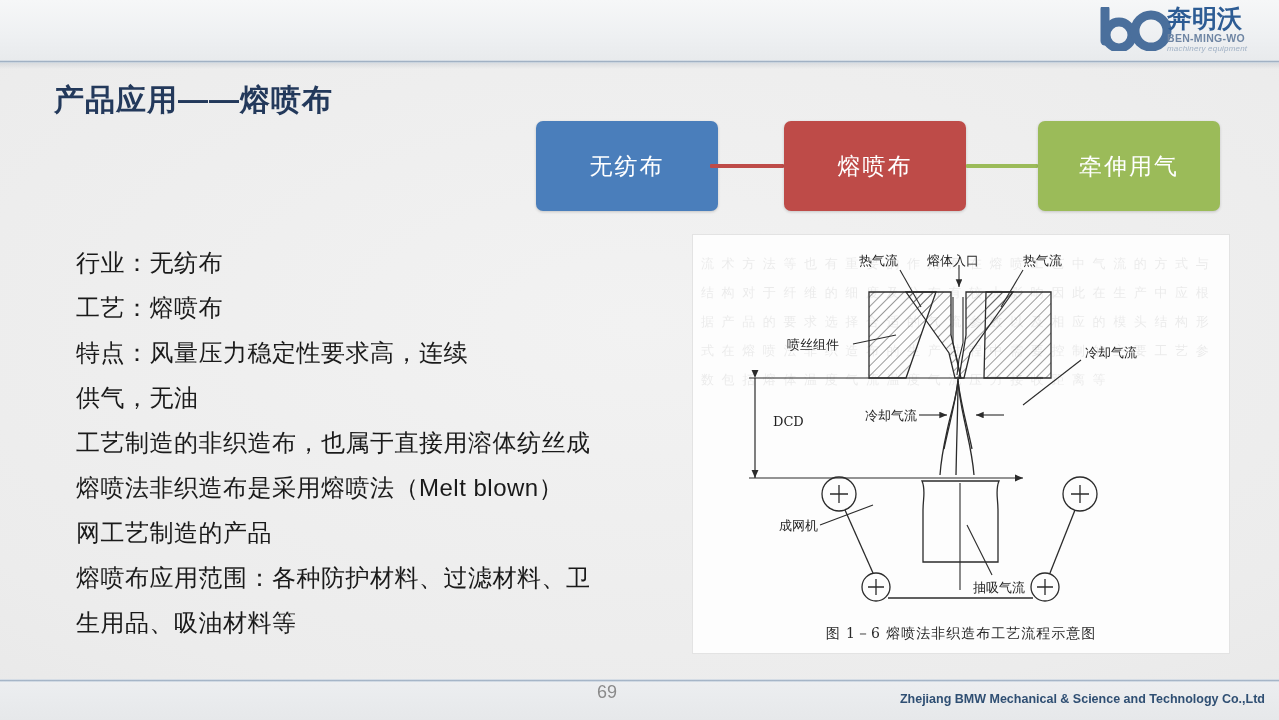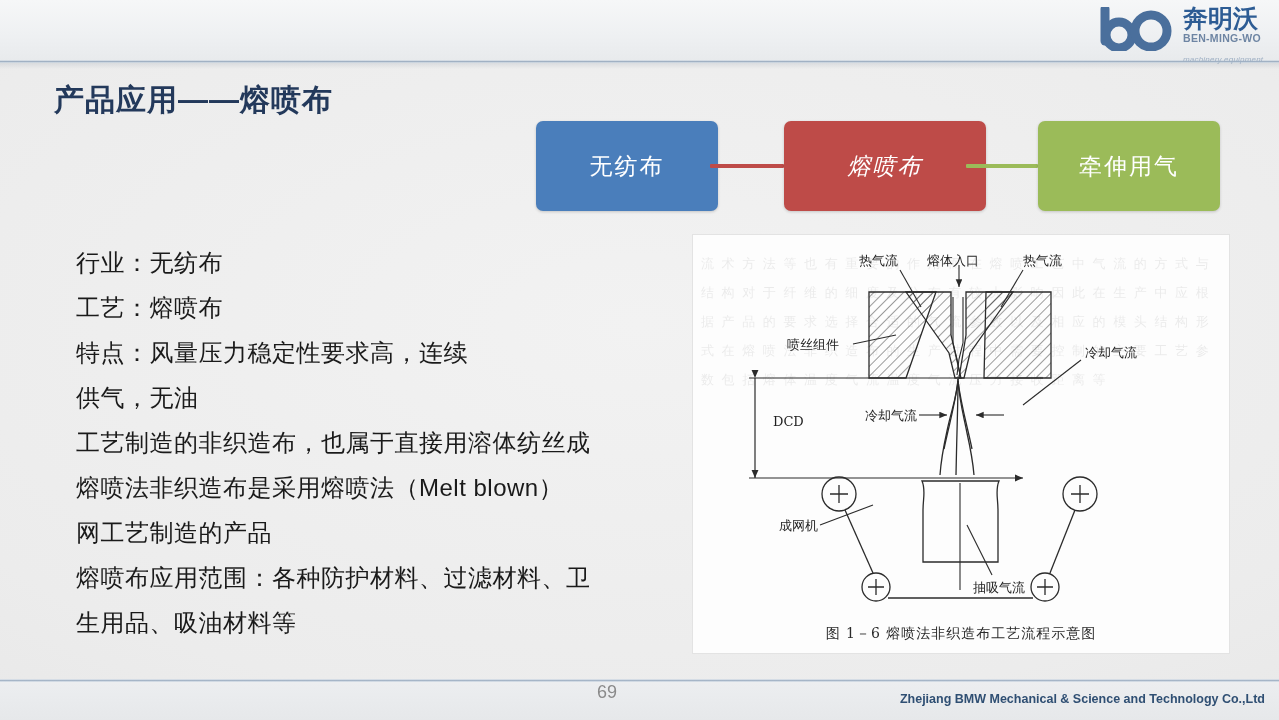--- a/index.html
+++ b/index.html
@@ -44,21 +44,21 @@
     right: 8px; top: 3px;
     width: 172px; height: 54px;
   }
   .logo-mark {
     position: absolute;
     left: 0; top: 4px;
     width: 74px; height: 44px;
   }
   .logo-text {
     position: absolute;
-    left: 84px; top: 0px;
+    left: 68px; top: 0px;
     width: 96px; height: 54px;
   }
   .logo-cn {
     position: absolute;
     left: 0; top: 1px;
     font-size: 25px;
     font-weight: bold;
     color: #2d5c94;
     letter-spacing: 0px;
     white-space: nowrap;
@@ -75,21 +75,20 @@
     text-align: right;
   }
   .logo-sub {
     position: absolute;
     left: 0; top: 41px;
     font-size: 8px;
     color: #9fb0c4;
     letter-spacing: 0.2px;
     white-space: nowrap;
     font-style: italic;
-    margin-top: 11px;
   }
 
   
   .slide-title {
     position: absolute;
     left: 54px; top: 80px;
     font-size: 30px;
     font-weight: bold;
     color: #23395b;
     letter-spacing: 1px;
@@ -105,21 +104,21 @@
     border-radius: 7px;
     color: #ffffff;
     font-size: 23px;
     display: flex;
     align-items: center;
     justify-content: center;
     letter-spacing: 2px;
     box-shadow: 0 1px 3px rgba(0,0,0,0.18);
   }
   .flow-box.b1 { left: 528px; width: 182px; background: #4a7ebb; margin-left: 8px; }
-  .flow-box.b2 { left: 784px; width: 202px; background: #be4b48; font-style: italic; }
+  .flow-box.b2 { left: 784px; width: 182px; background: #be4b48; }
   .flow-box.b3 { left: 1038px; width: 182px; background: #9bbb59; }
 
   .flow-line {
     position: absolute;
     top: 164px;
     height: 4px;
     border-radius: 1px;
   }
   .flow-line.l1 { left: 710px; width: 74px; background: #be4b48; }
   .flow-line.l2 { left: 966px; width: 72px; background: #9bbb59; }

